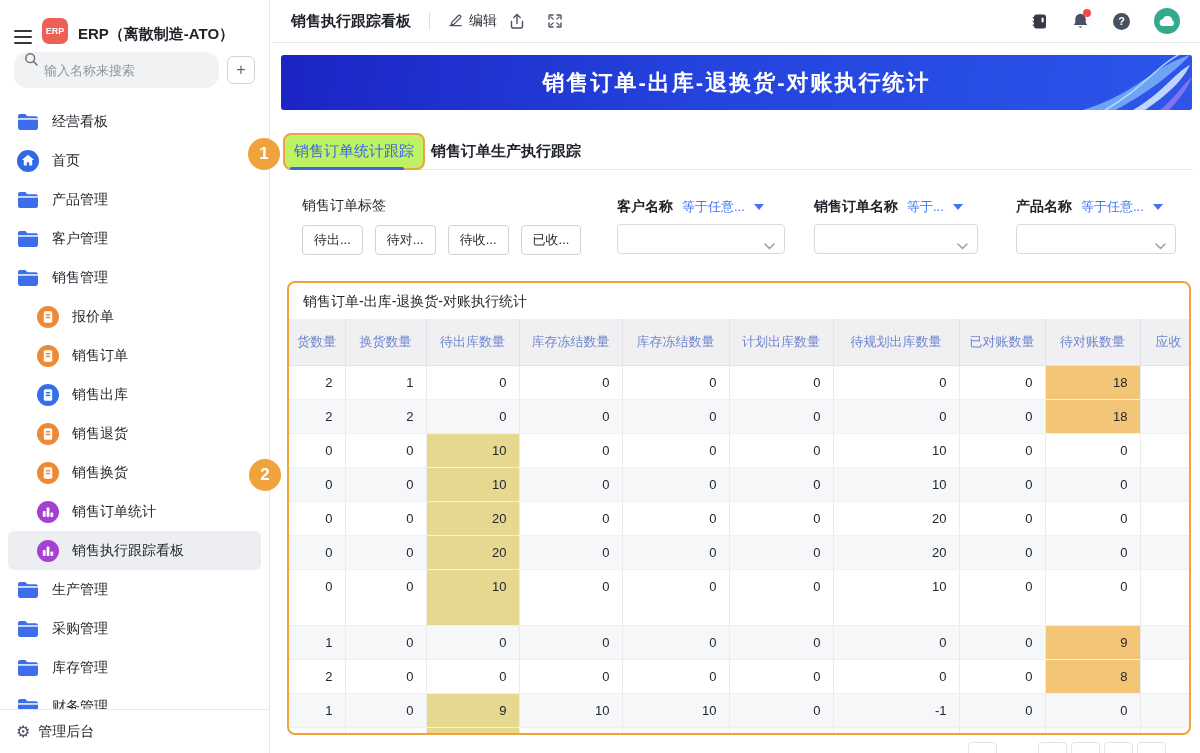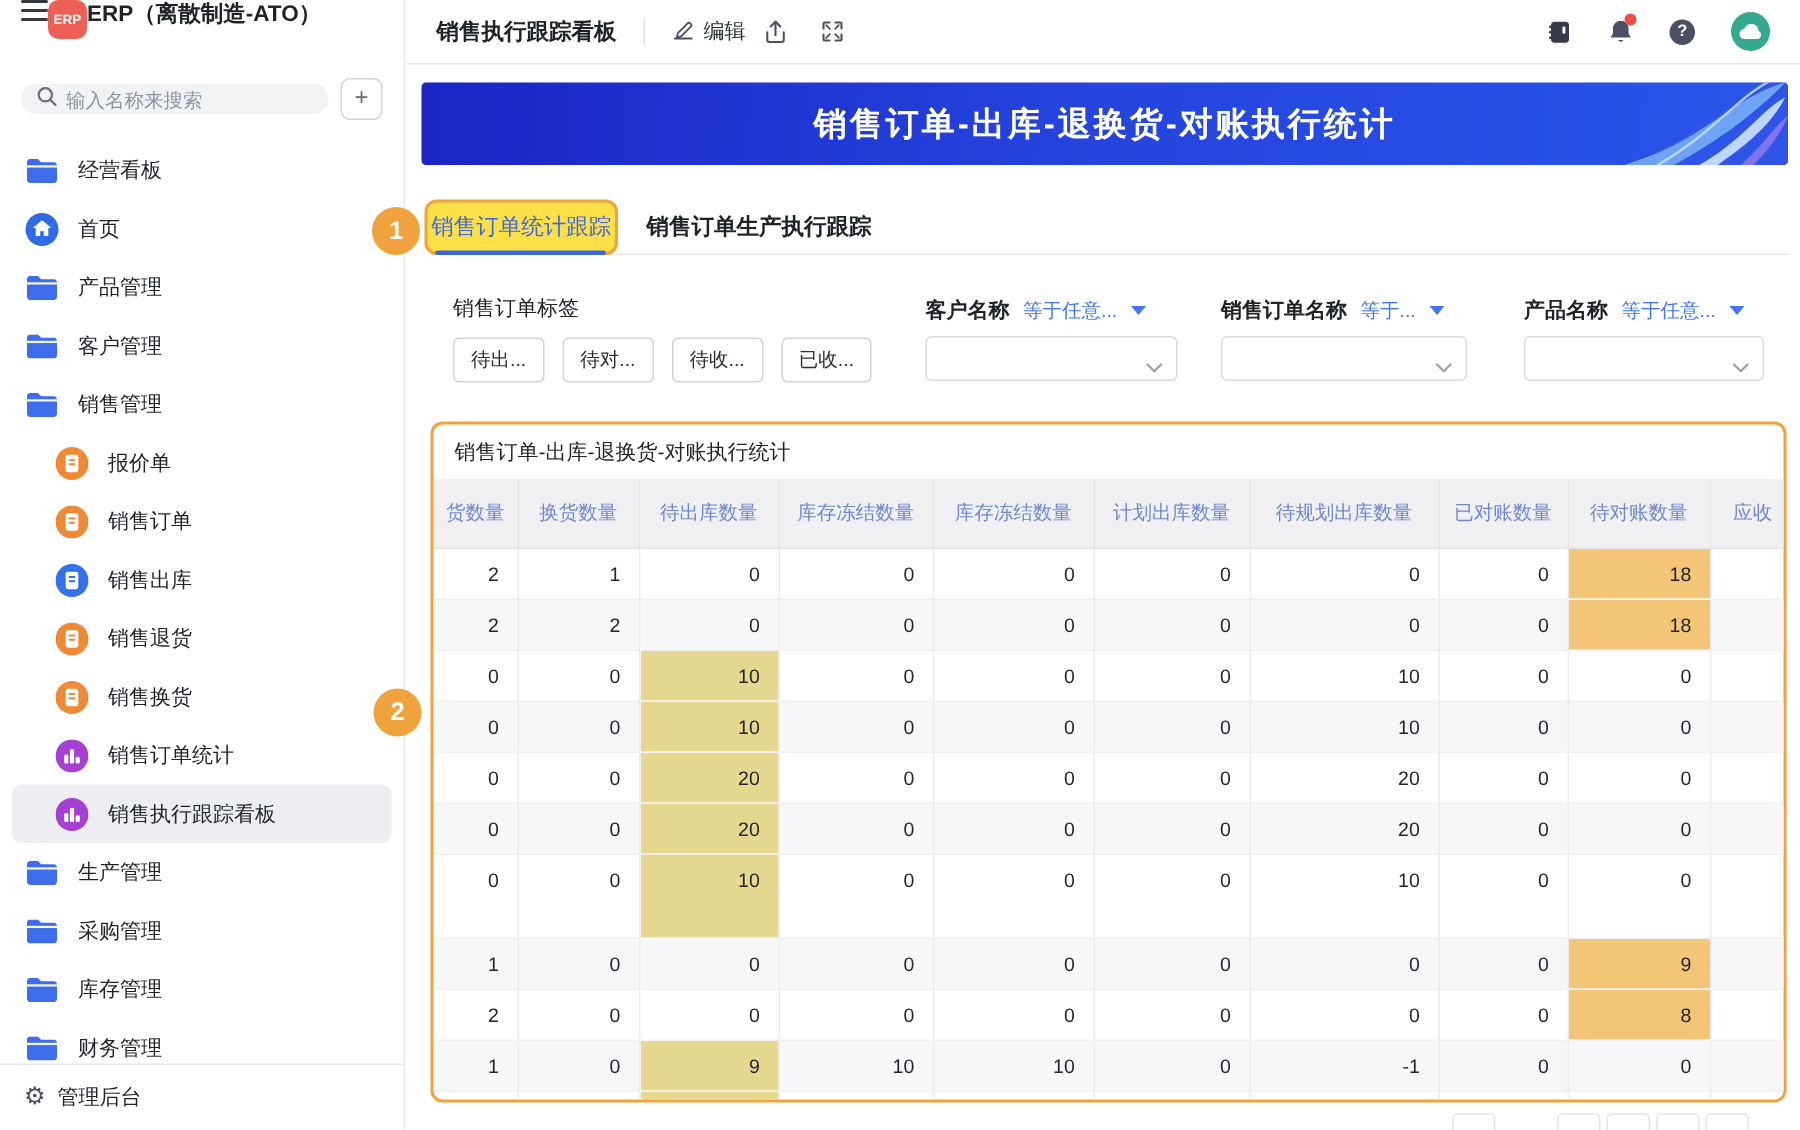--- a/index.html
+++ b/index.html
@@ -2,28 +2,28 @@
 <html><head>
 <meta charset="utf-8">
 <style>
   * { margin:0; padding:0; box-sizing:border-box; }
   html,body { width:1200px; height:753px; overflow:hidden; background:#fff;
     font-family:"Liberation Sans","DejaVu Sans",sans-serif; color:#1f2329; }
 
   
   .sidebar { position:absolute; left:0; top:0; width:270px; height:753px;
     border-right:1px solid #e7e8ea; background:#fff; display:flex; flex-direction:column; }
-  .side-top { height:44px; display:flex; align-items:flex-start; padding:0 14px; }
+  .side-top { height:44px; display:flex; align-items:flex-end; padding:0 14px; gap:10px; }
   .hamburger { width:18px; height:14px; display:flex; flex-direction:column; justify-content:space-between; cursor:pointer; }
   .hamburger i { display:block; height:2px; background:#33383f; border-radius:1px; }
   .logo { width:26px; height:26px; border-radius:7px; background:#EC6056; color:#fff;
     font-size:9px; font-weight:bold; display:flex; align-items:center; justify-content:center; }
   .app-title { font-size:15px; font-weight:bold; }
   .side-search { display:flex; align-items:center; gap:8px; padding:8px 14px 12px; }
-  .search-box { flex:1; height:20px; background:#f1f2f4; border-radius:14px; display:flex; align-items:center; padding:0 10px; gap:6px; }
+  .search-box { flex:1; height:36px; background:#f1f2f4; border-radius:14px; display:flex; padding:0 10px; gap:6px; }
   .search-box input { border:none; background:transparent; outline:none; font-size:13px; width:100%;
     font-family:"Liberation Sans","DejaVu Sans",sans-serif; color:#1f2329; }
   .search-box input::placeholder { color:#8f959e; }
   .add-btn { width:28px; height:28px; border:1px solid #d0d3d6; border-radius:6px; background:#fff;
     font-size:16px; color:#646a73; display:flex; align-items:center; justify-content:center; cursor:pointer; }
   .nav { flex:1; padding:2px 8px; overflow:hidden; }
   .nav-item { height:39px; display:flex; align-items:center; gap:12px; border-radius:6px; cursor:pointer; font-size:14px; }
   .nav-item.lvl0 { padding-left:8px; }
   .nav-item.lvl1 { padding-left:28px; }
   .nav-item.active { background:#eceef1; }
@@ -46,22 +46,22 @@
 
   .content { position:relative; width:929px; height:710px; }
   .banner { position:absolute; left:10px; top:12px; width:911px; height:55px; border-radius:3px;
     background:linear-gradient(95deg,#1b24c4 0%,#2443dc 45%,#2b55ea 100%);
     display:flex; align-items:center; justify-content:center; overflow:hidden; }
   .banner-title { color:#fff; font-size:22px; font-weight:bold; letter-spacing:2px; z-index:2; }
   .banner-deco { position:absolute; right:0; top:0; height:55px; }
 
   .tabs-line { position:absolute; left:16px; right:7px; top:126px; height:1px; background:#e6e7e9; }
   .tab { position:absolute; top:90px; height:37px; display:flex; align-items:center; font-size:15px; cursor:pointer; }
-  .tab1 { left:12px; width:129px; justify-content:center; color:#3B66E3;
-    border:2px solid #F0A23C; border-radius:8px; background:#fde047; }
+  .tab1 { left:12px; width:142px; justify-content:center; color:#3B66E3;
+    border:2px solid #F0A23C; border-radius:8px; background:#bef264; }
   .tab2 { left:160px; color:#1f2329; font-weight:bold; }
   .tab-underline { position:absolute; left:19px; top:124px; width:114px; height:3px; background:#3B66E3; border-radius:2px; }
 
   .ann-circle { position:absolute; width:32px; height:32px; border-radius:50%; background:#F0A23C; color:#fff;
     font-size:17px; font-weight:bold; display:flex; align-items:center; justify-content:center; z-index:5; }
   .ann-1 { left:248px; top:138px; }
   .ann-2 { left:249px; top:459px; }
 
   .tag-label { position:absolute; left:31px; top:154px; font-size:14px; font-weight:normal; }
   .tag-btns { position:absolute; left:31px; top:182px; display:flex; gap:12px; }

